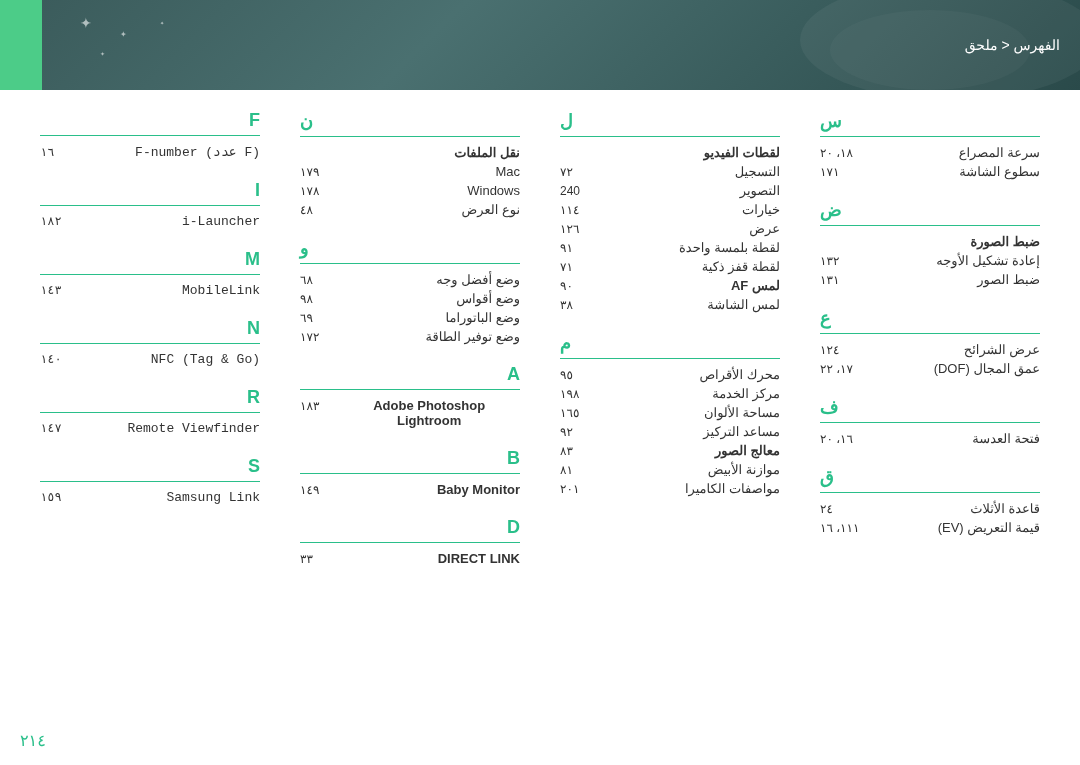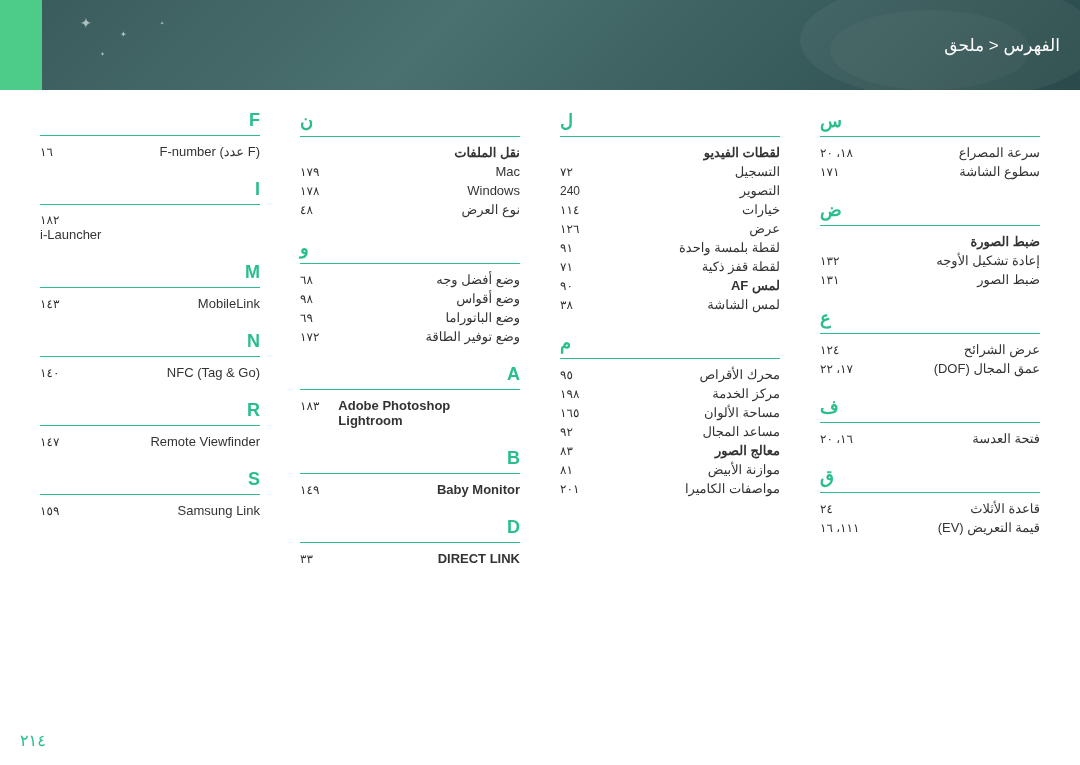--- a/index.html
+++ b/index.html
@@ -61,21 +61,21 @@
       color: rgba(255,255,255,0.6);
       font-size: 10px;
     }
 
     .breadcrumb-nav {
       position: absolute;
       top: 50%;
       right: 20px;
       transform: translateY(-50%);
       color: #ffffff;
-      font-size: 17px;
+      font-size: 14px;
       direction: rtl;
     }
 
     
     .content {
       padding: 20px 30px 10px 30px;
       display: grid;
       grid-template-columns: 1fr 1fr 1fr 1fr;
       gap: 0 20px;
       direction: rtl;
@@ -128,20 +128,21 @@
     }
 
     .index-item-ltr {
       display: flex;
       justify-content: space-between;
       align-items: baseline;
       font-size: 13px;
       color: #333;
       margin-bottom: 4px;
       direction: ltr;
+      font-family: Liberation Mono, monospace;
     }
 
     .item-name-ltr {
       color: #333;
       text-align: left;
     }
 
     .item-page-ltr {
       color: #333;
       font-size: 12px;
@@ -294,21 +295,21 @@
         </div>
         <div class="index-item">
           <span class="item-name">مركز الخدمة</span>
           <span class="item-page">١٩٨</span>
         </div>
         <div class="index-item">
           <span class="item-name">مساحة الألوان</span>
           <span class="item-page">١٦٥</span>
         </div>
         <div class="index-item">
-          <span class="item-name">مساعد المجال</span>
+          <span class="item-name">مساعد التركيز</span>
           <span class="item-page">٩٢</span>
         </div>
         <div class="index-item">
           <span class="item-name item-bold">معالج الصور</span>
           <span class="item-page">٨٣</span>
         </div>
         <div class="index-item">
           <span class="item-name">موازنة الأبيض</span>
           <span class="item-page">٨١</span>
         </div>
@@ -358,21 +359,21 @@
         </div>
         <div class="index-item">
           <span class="item-name">وضع توفير الطاقة</span>
           <span class="item-page">١٧٢</span>
         </div>
       </div>
 
       <div class="section">
         <div class="section-letter" style="color:#2abf8a; border-bottom:1px solid #2abf8a; padding-bottom:4px; margin-bottom:8px; text-align:right;">A</div>
         <div class="index-item" style="direction:rtl;">
-          <span class="item-name item-bold" style="direction:ltr; text-align:left; display:block; width:100%;">Adobe Photoshop<br>Lightroom</span>
+          <span class="item-name item-bold" style="direction:ltr; text-align:center; display:block; width:100%;">Adobe Photoshop<br>Lightroom</span>
           <span class="item-page">١٨٣</span>
         </div>
       </div>
 
       <div class="section">
         <div class="section-letter" style="color:#2abf8a; border-bottom:1px solid #2abf8a; padding-bottom:4px; margin-bottom:8px; text-align:right;">B</div>
         <div class="index-item">
           <span class="item-name item-bold" style="direction:ltr;">Baby Monitor</span>
           <span class="item-page">١٤٩</span>
         </div>
@@ -393,21 +394,21 @@
       <div class="section">
         <div class="section-letter" style="color:#2abf8a; border-bottom:1px solid #2abf8a; padding-bottom:4px; margin-bottom:8px; text-align:right;">F</div>
         <div class="index-item-ltr" style="direction:ltr;">
           <span class="item-page-ltr">١٦</span>
           <span class="item-name-ltr">F-number (عدد F)</span>
         </div>
       </div>
 
       <div class="section">
         <div class="section-letter" style="color:#2abf8a; border-bottom:1px solid #2abf8a; padding-bottom:4px; margin-bottom:8px; text-align:right;">I</div>
-        <div class="index-item-ltr" style="direction:ltr;flex-direction:column;">
+        <div class="index-item-ltr" style="direction:ltr;">
           <span class="item-page-ltr">١٨٢</span>
           <span class="item-name-ltr">i-Launcher</span>
         </div>
       </div>
 
       <div class="section">
         <div class="section-letter" style="color:#2abf8a; border-bottom:1px solid #2abf8a; padding-bottom:4px; margin-bottom:8px; text-align:right;">M</div>
         <div class="index-item-ltr" style="direction:ltr;">
           <span class="item-page-ltr">١٤٣</span>
           <span class="item-name-ltr">MobileLink</span>

